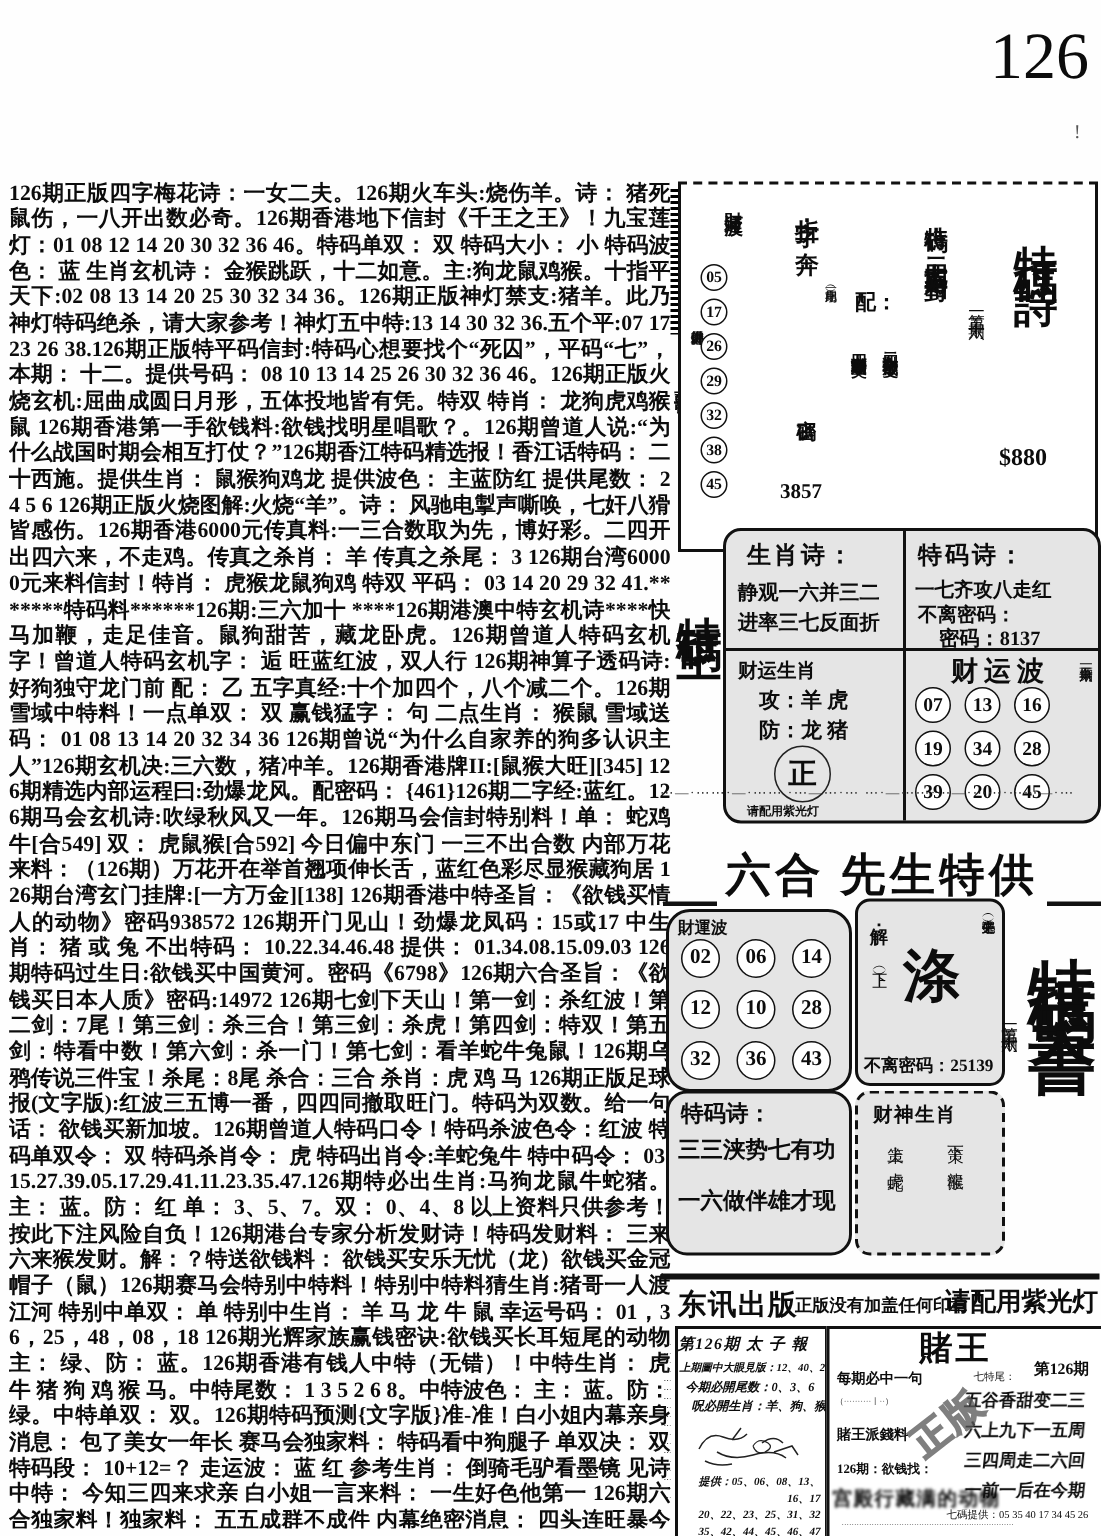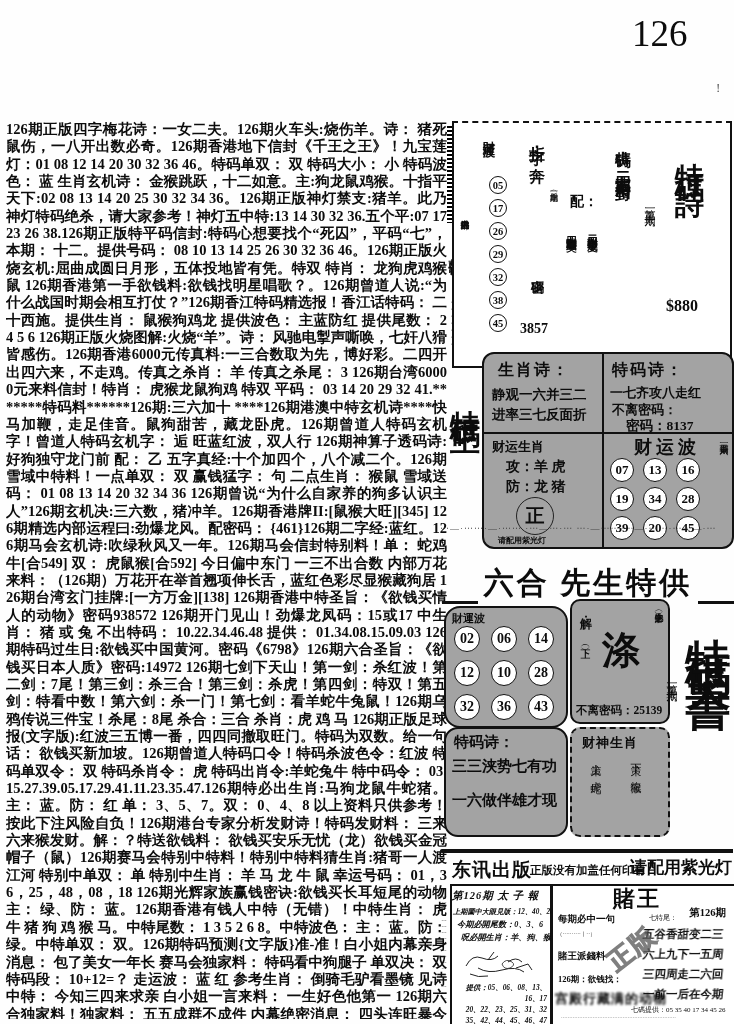--- a/index.html
+++ b/index.html
@@ -7,21 +7,21 @@
         font-family:"Liberation Serif","DejaVu Serif",serif;color:#0c0c0c;}
   .abs{position:absolute;}
   .v{writing-mode:vertical-rl;text-orientation:upright;}
   .b{font-weight:700;}
   .bb{font-weight:900;}
   #main-title{font-size:82px;font-weight:900;letter-spacing:26px;font-family:"DejaVu Serif",serif;
               text-shadow:1px 1px 0 #111;}
   #main-text{font-size:14.5px;line-height:17.35px;font-weight:700;text-align:justify;overflow:hidden;
              word-break:break-all;}
   .box{border:2px solid #111;background:#fff;}
-  .rbox{border:2px solid #111;border-radius:12px;background:#a3a3a3;}
+  .rbox{border:2px solid #111;border-radius:12px;background:#e5e5e5;}
   .circle{display:inline-flex;align-items:center;justify-content:center;border:1.5px solid #111;
           border-radius:50%;font-weight:700;background:#fff;box-sizing:border-box;}
   .col-list{display:flex;flex-direction:column;gap:5px;}
   .col-list .circle{width:18px;height:18px;font-size:10.5px;}
   .grid9{display:grid;grid-template-columns:repeat(3,auto);}
   .g-sx{gap:5px 9px;}  .g-sx .circle{width:24px;height:24px;font-size:13px;}
   .g-lh{gap:8px 11px;} .g-lh .circle{width:26px;height:26px;font-size:14px;}
   .barcode{background:repeating-linear-gradient(180deg,#000 0 2px,#fff 2px 4px);}
   .rule{background:#111;}
   .clip{overflow:hidden;white-space:nowrap;color:#333;}
@@ -31,33 +31,33 @@
   .skew{display:inline-block;transform:skewX(-6deg);}
   .hdr-line{height:3px;background:#111;flex:1;}
   .tz{font-style:italic;}
   svg{display:block;}
 </style>
 </head>
 <body>
 
 <div id="page">
 
-  <div class="abs" style="left:632px;top:12px;font-size:37px;">126</div>
+  <div class="abs" style="left:660px;top:12px;font-size:44px;">126</div>
   <div class="abs" style="left:716px;top:80px;font-size:13px;color:#555;">!</div>
 
   <div class="abs" id="main-text" style="left:6px;top:121px;width:441px;height:898px;"><span>126期正版四字梅花诗：一女二夫。126期火车头:烧伤羊。诗： 猪死鼠伤，一八开出数必奇。126期香港地下信封《千王之王》！九宝莲灯：01 08 12 14 20 30 32 36 46。特码单双： 双 特码大小： 小 特码波色： 蓝 生肖玄机诗： 金猴跳跃，十二如意。主:狗龙鼠鸡猴。十指平天下:02 08 13 14 20 25 30 32 34 36。126期正版神灯禁支:猪羊。</span><span>此乃神灯特码绝杀，请大家参考！神灯五中特:13 14 30 32 36.五个平:07 17 23 26 38.126期正版特平码信封:特码心想要找个“死囚”，平码“七”，本期： 十二。提供号码： 08 10 13 14 25 26 30 32 36 46。126期正版火烧玄机:屈曲成圆日月形，五体投地皆有凭。特双 特肖： 龙狗虎鸡猴鼠 126期香港第一手欲钱料:欲钱找明星唱歌？。126期曾道人说:“为什么战国时期会相互打仗？”126期香江特码精选报！</span><span>香江话特码： 二十西施。提供生肖： 鼠猴狗鸡龙 提供波色： 主蓝防红 提供尾数： 2 4 5 6 126期正版火烧图解:火烧“羊”。诗： 风驰电掣声嘶唤，七奸八猾皆感伤。126期香港6000元传真料:一三合数取为先，博好彩。二四开出四六来，不走鸡。传真之杀肖： 羊 传真之杀尾： 3 126期台湾60000元来料信封！特肖： 虎猴龙鼠狗鸡 特双 平码： 03 14 20 29 32 41.*******特码料******126期:三六加十 ****126期港澳中特玄机诗****快马加鞭，走足佳音。鼠狗甜苦，藏龙卧虎。126期曾道</span><span>人特码玄机字！曾道人特码玄机字： 逅 旺蓝红波，双人行 126期神算子透码诗:好狗独守龙门前 配： 乙 五字真经:十个加四个，八个减二个。126期雪域中特料！一点单双： 双 赢钱猛字： 句 二点生肖： 猴鼠 雪域送码： 01 08 13 14 20 32 34 36 126期曾说“为什么自家养的狗多认识主人”126期玄机决:三六数，猪冲羊。126期香港牌II:[鼠猴大旺][345] 126期精选内部运程曰:劲爆龙风。配密码： {461}126期二字经:蓝红。126期马会玄机诗:吹绿秋风又一年。126期马会信封特别料！单： 蛇鸡牛[合549] 双： 虎鼠猴[合592] 今日偏中东门 一三不出合数 内部万花来料：（126期）万花开在举首翘项伸长舌，蓝红色彩尽显猴藏狗居 126期台湾玄门挂牌:[一方万金][138] 126期香港中特圣</span><span>旨：《欲钱买情人的动物》密码938572 126期开门见山！劲爆龙凤码：15或17 中生肖： 猪 或 兔 不出特码： 10.22.34.46.48 提供： 01.34.08.15.09.03 126期特码过生日:欲钱买中国黄河。密码《6798》126期六合圣旨：《欲钱买日本人质》密码:14972 126期七剑下天山！第一剑：杀红波！第二剑：7尾！第三剑：杀三合！第三剑：杀虎！第四剑：特双！第五剑：特看中数！第六剑：杀一门！第七剑：看羊蛇牛兔鼠！126期乌鸦传说三件宝！杀尾：8尾 杀合：三合 杀肖：虎 鸡 马 126期正版足球报(文字版):红波三五博一番，四四同撤取旺门。特码为双数。给一句话： 欲钱买新加坡。126期曾道人特码口令！特码杀波色令</span><span>：红波 特码单双令： 双 特码杀肖令： 虎 特码出肖令:羊蛇兔牛 特中码令： 03.15.27.39.05.17.29.41.11.23.35.47.126期特必出生肖:马狗龙鼠牛蛇猪。主： 蓝。防： 红 单： 3、5、7。双： 0、4、8 以上资料只供参考！按此下注风险自负！126期港台专家分析发财诗！特码发财料： 三来六来猴发财。解：？特送欲钱料： 欲钱买安乐无忧（龙）欲钱买金冠帽子（鼠）126期赛马会特别中特料！特别中特料猜生肖:猪哥一人渡江河 特别中单双： 单 特别中生肖： 羊 马 龙 牛 鼠 幸运号码： 01，36，25，48，08，18 126期光辉家族赢钱密诀:欲钱买长耳短尾的动物 主： 绿、防： 蓝。126期香港有钱人中特（无错）！</span><span>中特生肖： 虎 牛 猪 狗 鸡 猴 马。中特尾数： 1 3 5 2 6 8。中特波色： 主： 蓝。防： 绿。中特单双： 双。126期特码预测{文字版}准-准！白小姐内幕亲身消息： 包了美女一年长 赛马会独家料： 特码看中狗腿子 单双决： 双 特码段： 10+12=？ 走运波： 蓝 红 参考生肖： 倒骑毛驴看墨镜 见诗中特： 今知三四来求亲 白小姐一言来料： 一生好色他第一 126期六合独家料！独家料： 五五成群不成件 内幕绝密消息： 四头连旺暴今期 密码3279 单双： 双 126期六合来料、小财神送码！六</span></div>
 
   <div class="abs barcode" style="left:447px;top:126px;width:13px;height:97px;"></div>
   <div class="abs v b" style="left:446px;top:248px;font-size:14px;letter-spacing:3px;">囍诒</div>
   <div class="abs v" style="left:450px;top:298px;font-size:6px;height:48px;overflow:hidden;color:#333;">⋯⋯⋯⋯⋯⋯⋯</div>
 
   <div class="abs box" style="left:452px;top:121px;width:276px;height:243px;border-top-style:dashed;">
     <div class="abs v" style="left:4px;top:90px;font-size:9px;">香港馬會内部提供</div>
     <div class="abs v b" style="left:26px;top:8px;font-size:12.5px;letter-spacing:2px;">財運波</div>
-    <div class="abs col-list" style="left:35px;top:53px;">
+    <div class="abs col-list" style="left:13px;top:53px;">
         <span class="circle">05</span>
         <span class="circle">17</span>
         <span class="circle">26</span>
         <span class="circle">29</span>
         <span class="circle">32</span>
         <span class="circle">38</span>
         <span class="circle">45</span>
       </div>
     <div class="abs v b" style="left:72px;top:10px;font-size:16px;letter-spacing:2px;">折字：奔</div>
     <div class="abs v" style="left:93px;top:64px;font-size:8px;">（此字用一期）</div>

